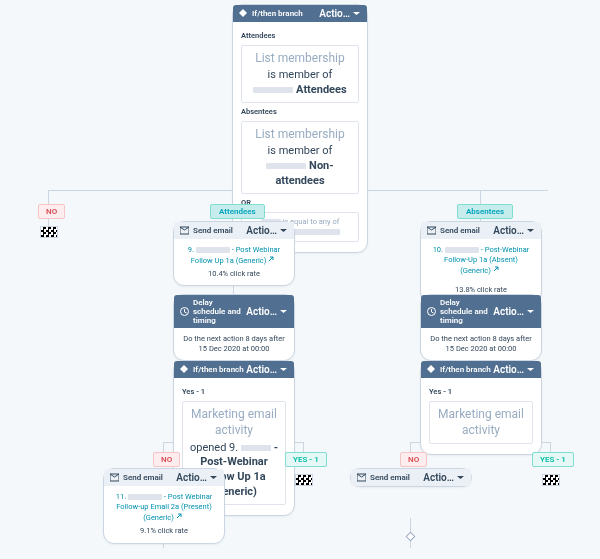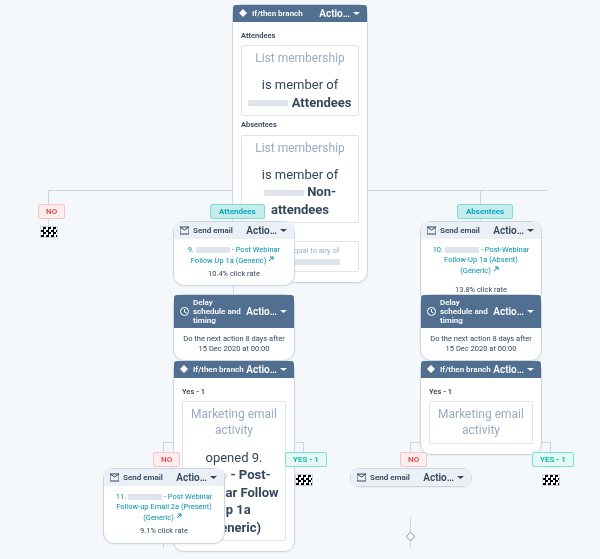--- a/index.html
+++ b/index.html
@@ -5,21 +5,21 @@
 html,body{margin:0;padding:0;font-family:-apple-system,BlinkMacSystemFont,"Segoe UI",Roboto,Arial,sans-serif;background:#f5f8fa;color:#33475b;font-size:9px}
 .canvas{position:relative;width:600px;height:559px;background:#f5f8fa;overflow:hidden}
 .node{position:absolute;background:#fff;border:1px solid #cbd6e2;border-radius:11px;box-shadow:0 1px 2px rgba(0,0,0,.05)}
 .node-hd{display:flex;align-items:center;justify-content:space-between;background:#516f90;color:#fff;padding:3px 6px;font-size:8px;font-weight:600;border-radius:3px 3px 0 0}
 .node-hd.light{background:#eaf0f6;color:#33475b}
 .node-hd .ttl{display:flex;align-items:center;gap:4px}
 .node-hd .act{display:flex;align-items:center;gap:2px;font-size:10px;cursor:pointer}
 .node-bd{padding:6px 8px;font-size:7.5px;text-align:center;line-height:1.35}
 .subcard{border:1px solid #dfe3eb;border-radius:2px;padding:4px 6px;margin:4px 0;background:#fff}
 .subcard .lbl{color:#99acc2;font-size:12px}
-.subcard .val{color:#33475b;font-size:13px;margin-top:10px}
+.subcard .val{color:#33475b;font-size:11px;margin-top:2px}
 .sect-label{font-weight:600;text-align:left;margin:3px 0 1px 0;font-size:7.5px}
 .link{color:#0091ae;text-decoration:none}
 .muted{color:#99acc2}
 .teal{position:absolute;background:#c7ecec;color:#00a4bd;border:1px solid #7fded2;padding:2px 8px;font-size:8px;font-weight:600;border-radius:2px}
 .pill{position:absolute;padding:2px 7px;font-size:8px;font-weight:600;border-radius:2px;border:1px solid}
 .pill.no{background:#fdedee;color:#d94c53;border-color:#f5c4c7}
 .pill.yes{background:#e5f8f6;color:#00bda5;border-color:#7fded2}
 .finish{position:absolute;width:16px;height:10px;background:repeating-conic-gradient(#000 0 25%,#fff 0 50%) 0 0/5px 5px;border:1px solid #cbd6e2}
 .vline{position:absolute;width:1px;background:#cbd6e2}
 .hline{position:absolute;height:1px;background:#cbd6e2}

